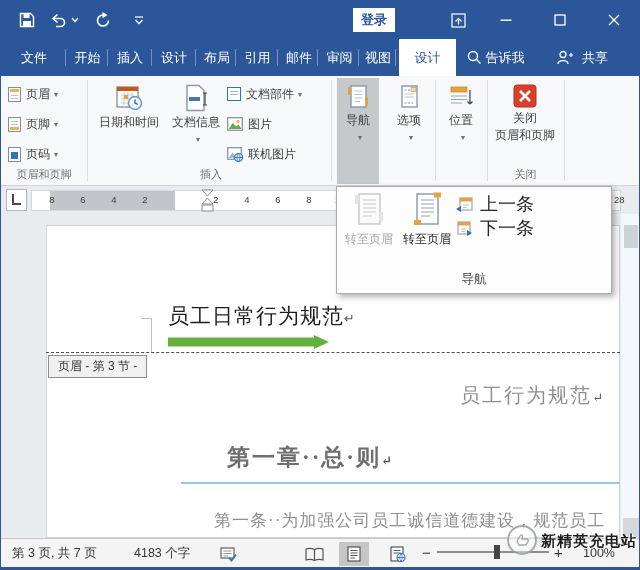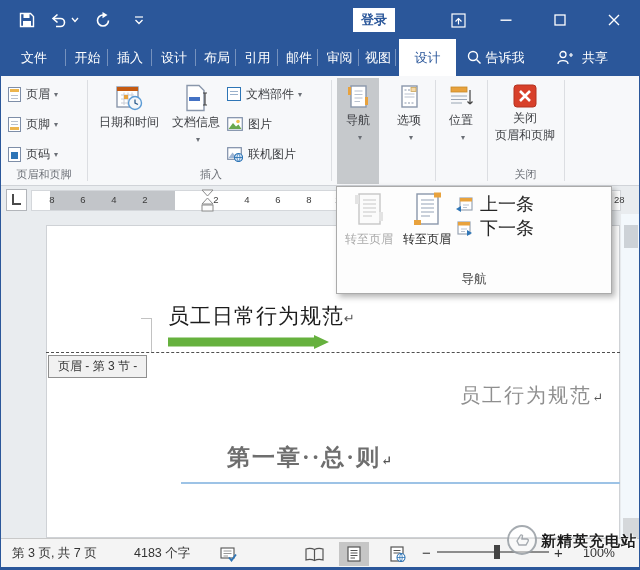--- a/index.html
+++ b/index.html
@@ -368,20 +368,21 @@
     <span class="hdr-hline"></span>
     <span class="hdr-text"><span>员工日常行为规范</span><span class="pmark">↵</span></span>
     <svg class="abs" style="left:167px;top:121px" width="162" height="14" viewBox="0 0 162 14">
         <polygon points="0,2.5 146,2.5 146,0 161,7 146,14 146,11.5 0,11.5" fill="#66b13e"></polygon>
       </svg>
     <span class="dashline"></span>
     <span class="hdrtag">页眉 - 第 3 节 -</span>
     <span class="bodyline1"><span>员工行为规范</span><span class="pmark">↵</span></span>
     <span class="chapter"><span>第一章··总·则</span><span class="pmark">↵</span></span>
     <span class="blueline"></span>
+    <span class="paragraph">第一条··为加强公司员工诚信道德建设，规范员工</span>
     <div class="scrollstrip">
       <span class="thumb"></span>
       <span class="scrollbox"></span>
     </div>
   </div>
 
   <div class="abs statusbar">
     <span class="sb-text" style="left:11px">第 3 页, 共 7 页</span>
     <span class="sb-text" style="left:133px">4183 个字</span>
     <span class="viewbtn" style="left:212px">

